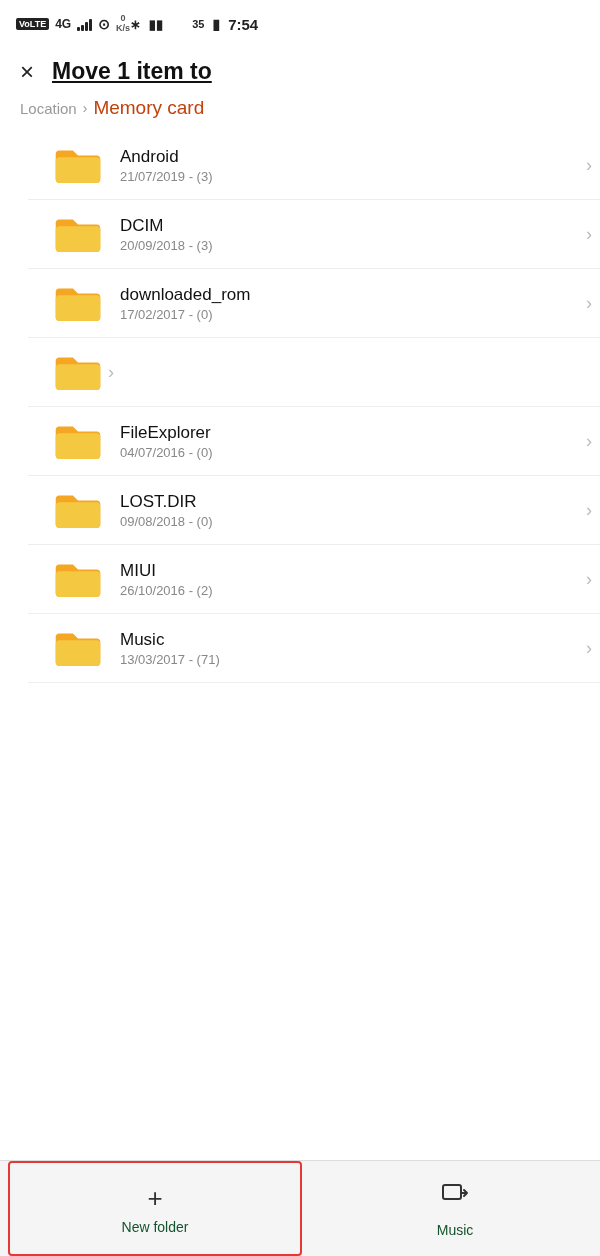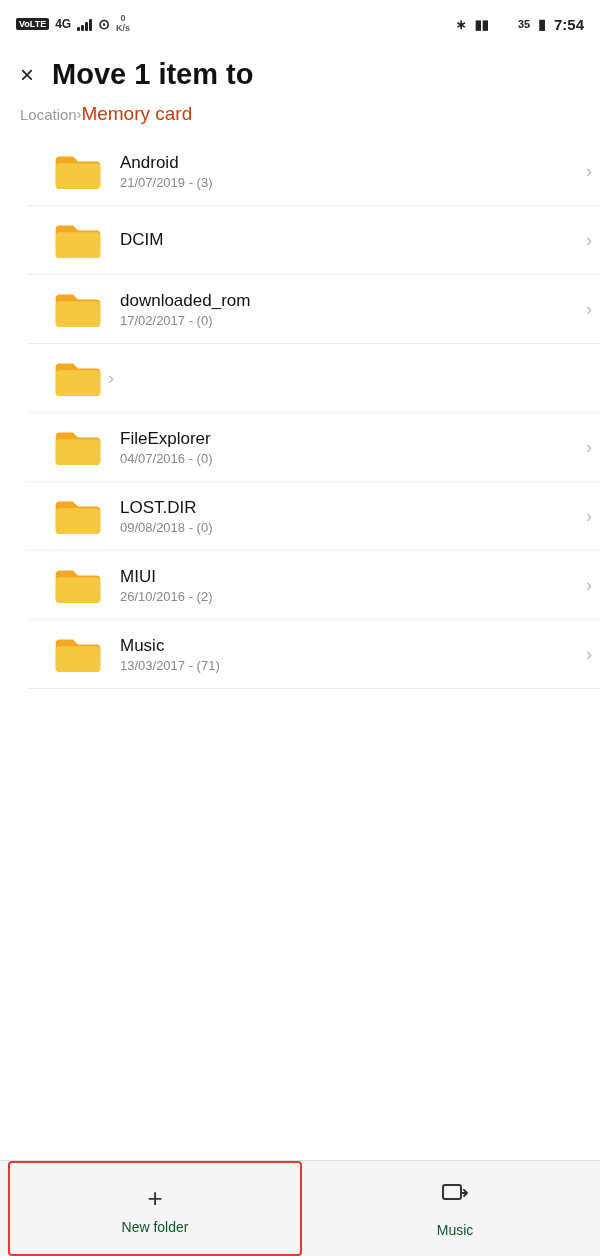--- a/index.html
+++ b/index.html
@@ -12,21 +12,20 @@
       overflow-x: hidden;
     }
 
     
     .status-bar {
       width: 100%;
       height: 48px;
       background: #fff;
       display: flex;
       align-items: center;
-      justify-content: space-between;
       padding: 16px 16px;
     }
     .status-bar-left {
       display: flex;
       align-items: center;
       gap: 6px;
       font-size: 12px;
       font-weight: 600;
       color: #222;
     }
@@ -85,30 +84,32 @@
       background: #fff;
     }
     .close-btn {
       font-size: 24px;
       color: #222;
       cursor: pointer;
       font-weight: 300;
       line-height: 1;
     }
     .header-title {
-      font-size: 29px;
+      font-size: 23px;
       font-weight: 700;
       color: #111;
+      text-decoration: underline;
     }
 
     
     .breadcrumb {
       padding: 4px 20px 12px 20px;
       display: flex;
       align-items: center;
+      gap: 6px;
     }
     .breadcrumb-location {
       font-size: 15px;
       color: #999;
     }
     .breadcrumb-chevron {
       font-size: 14px;
       color: #999;
     }
     .breadcrumb-current {
@@ -253,20 +254,21 @@
     </div>
     <div class="folder-item">
       <div class="folder-icon-wrap">
         <svg class="folder-svg" viewBox="0 0 56 46" fill="none" xmlns="http://www.w3.org/2000/svg">
           <path d="M2 10C2 7.79 3.79 6 6 6H22L28 12H50C52.21 12 54 13.79 54 16V40C54 42.21 52.21 44 50 44H6C3.79 44 2 42.21 2 40V10Z" fill="#F5A623"></path>
           <path d="M2 18C2 15.79 3.79 14 6 14H50C52.21 14 54 15.79 54 18V40C54 42.21 52.21 44 50 44H6C3.79 44 2 42.21 2 40V18Z" fill="#F5C842"></path>
         </svg>
       </div>
       <div class="folder-info">
         <div class="folder-name">DCIM</div>
+        <div class="folder-meta">20/09/2018 - (3)</div>
       </div>
       <span class="folder-chevron">›</span>
     </div>
     <div class="folder-item">
       <div class="folder-icon-wrap">
         <svg class="folder-svg" viewBox="0 0 56 46" fill="none" xmlns="http://www.w3.org/2000/svg">
           <path d="M2 10C2 7.79 3.79 6 6 6H22L28 12H50C52.21 12 54 13.79 54 16V40C54 42.21 52.21 44 50 44H6C3.79 44 2 42.21 2 40V10Z" fill="#F5A623"></path>
           <path d="M2 18C2 15.79 3.79 14 6 14H50C52.21 14 54 15.79 54 18V40C54 42.21 52.21 44 50 44H6C3.79 44 2 42.21 2 40V18Z" fill="#F5C842"></path>
         </svg>
       </div>

